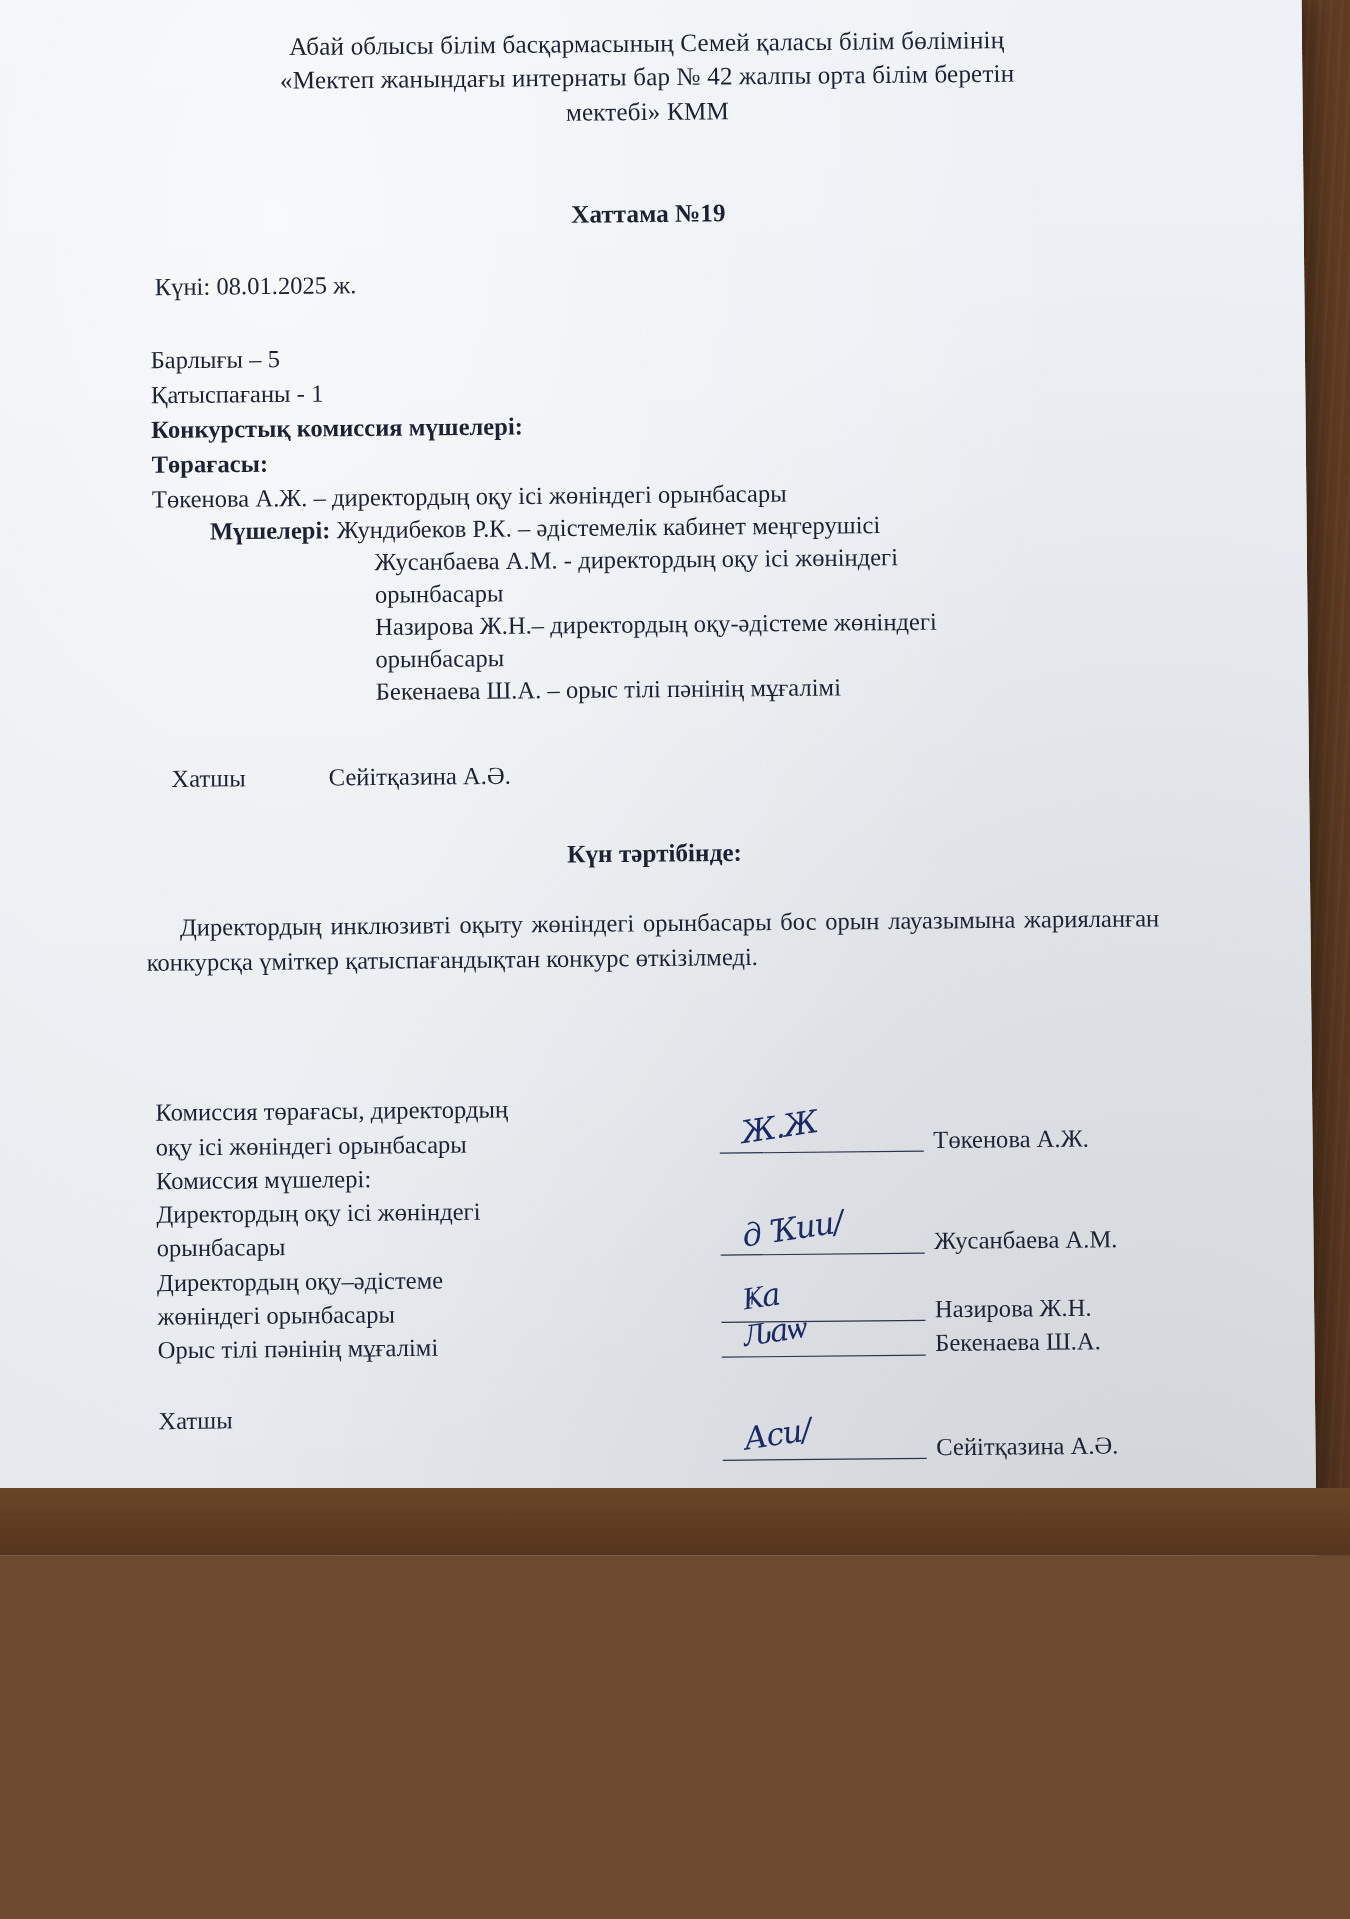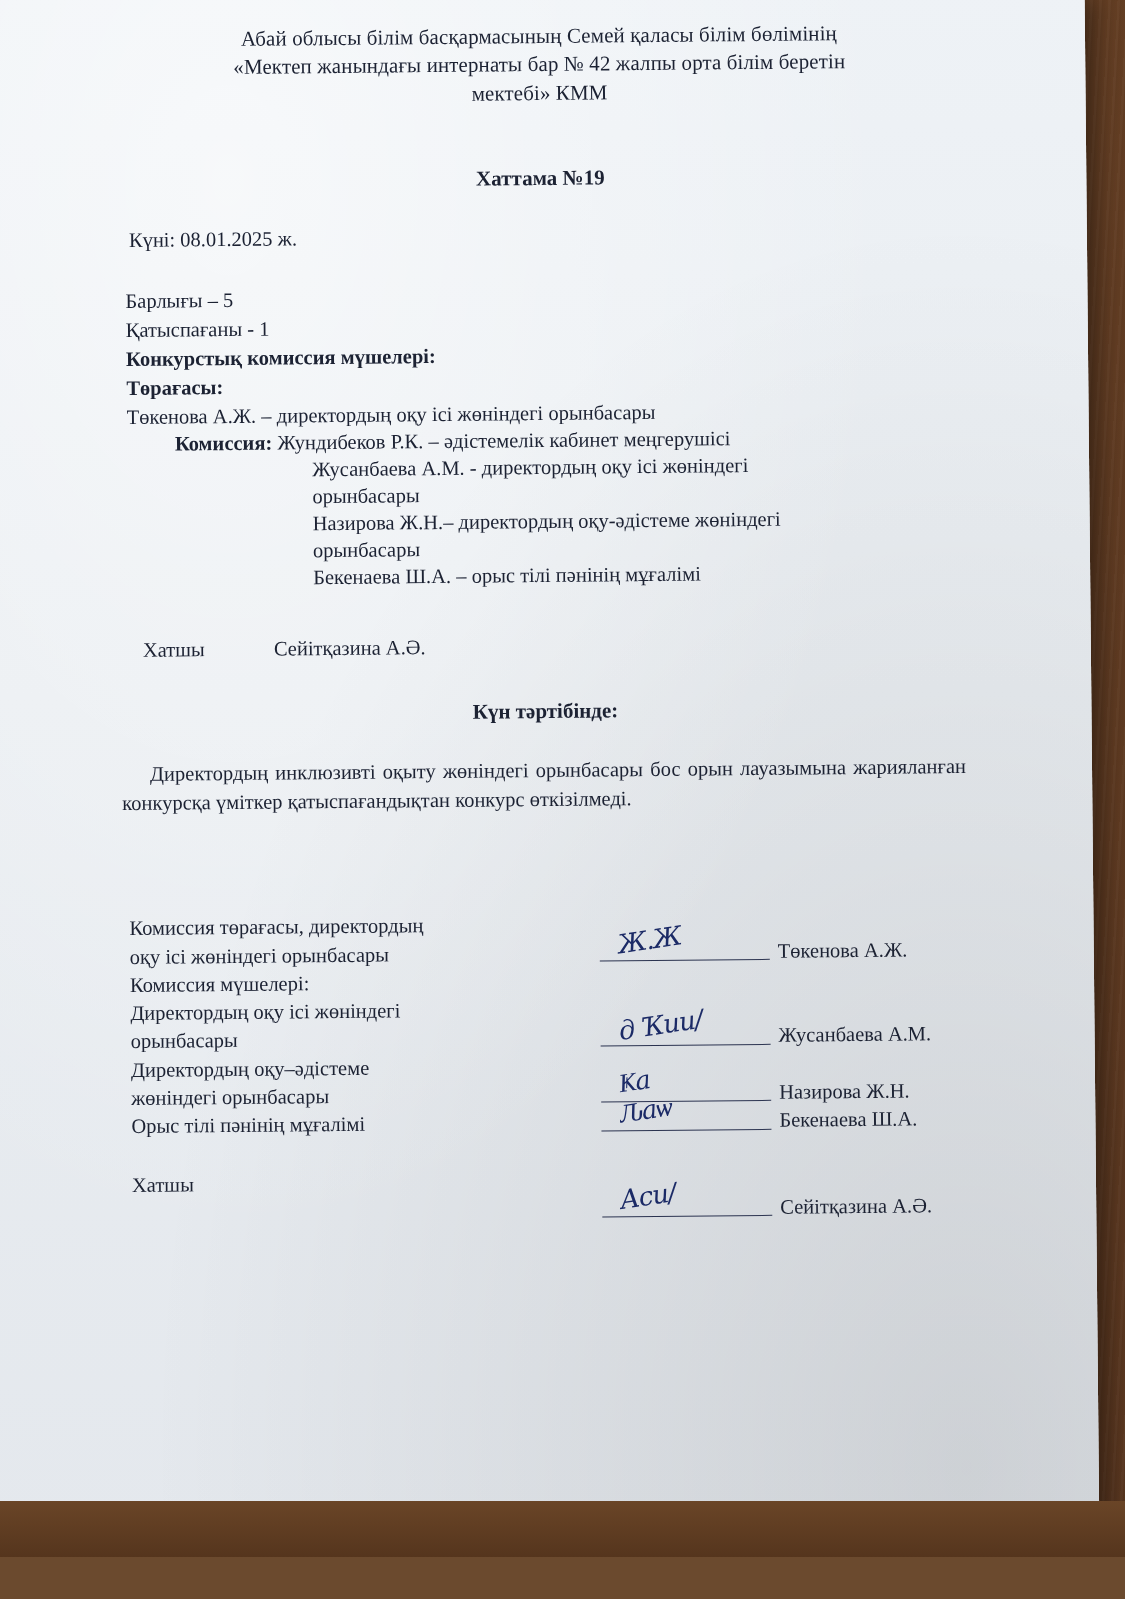--- a/index.html
+++ b/index.html
@@ -3,21 +3,21 @@
 <meta charset="utf-8">
 <style>
   html, body {
     margin: 0;
     padding: 0;
     background: #6b4a2e;
   }
   #page {
     position: relative;
     width: 1125px;
-    height: 1557px;
+    height: 1296px;
     overflow: hidden;
     background: #701a75;
     font-family: "Liberation Serif", serif;
   }
   
   #desk {
     position: absolute;
     inset: 0;
     background:
       linear-gradient(95deg, #8a5f38 0%, #a87444 18%, #7d5430 48%, #6d4527 78%, #5a3720 100%);
@@ -181,21 +181,21 @@
       <div class="block-counts">
         <div>Барлығы – 5</div>
         <div>Қатыспағаны - 1</div>
         <div class="bold">Конкурстық комиссия мүшелері:</div>
         <div class="bold">Төрағасы:</div>
       </div>
 
       <div class="members">
         <div class="lead">Төкенова А.Ж. – директордың оқу ісі жөніндегі орынбасары</div>
         <div class="member-line">
-          <span class="bold">Комиссия:</span>
+          <span class="bold">Мүшелері:</span>
           <span>Жундибеков Р.К. – әдістемелік кабинет меңгерушісі</span>
         </div>
         <div class="member-indent">Жусанбаева А.М. - директордың оқу ісі жөніндегі</div>
         <div class="member-indent">орынбасары</div>
         <div class="member-indent">Назирова Ж.Н.–  директордың оқу-әдістеме жөніндегі</div>
         <div class="member-indent">орынбасары</div>
         <div class="member-indent">Бекенаева Ш.А. – орыс тілі пәнінің мұғалімі</div>
       </div>
 
       <div class="secretary">

